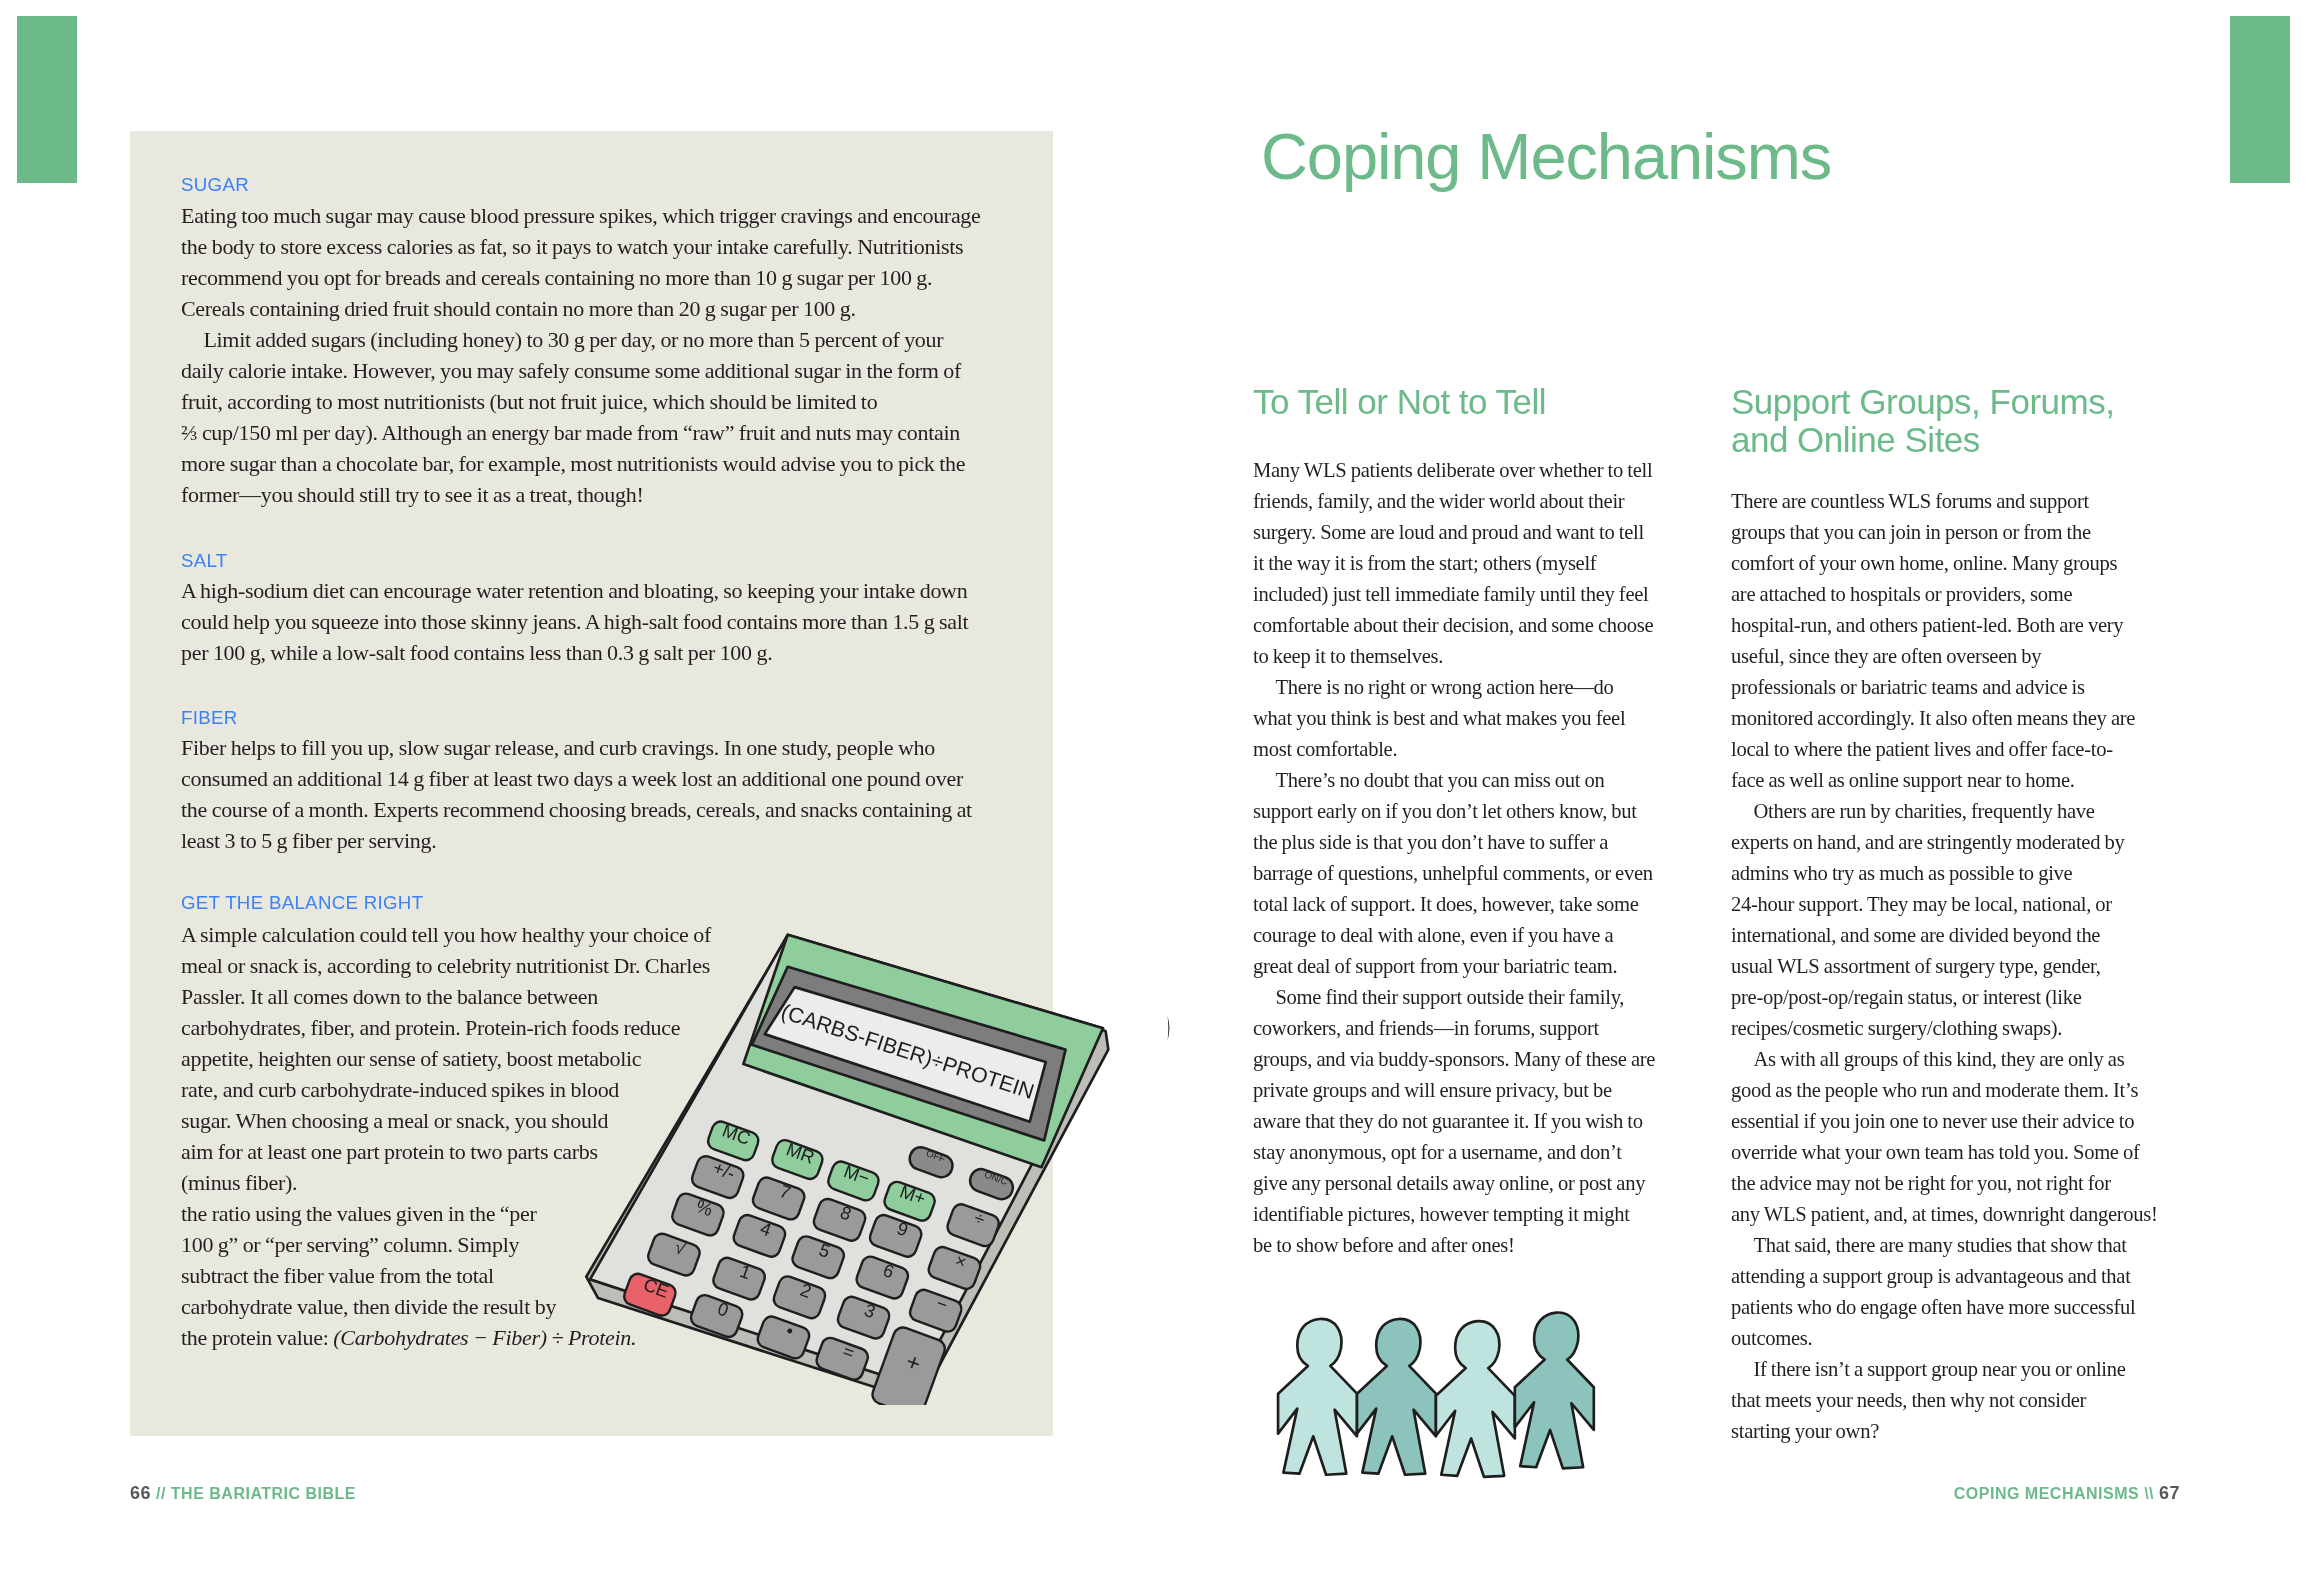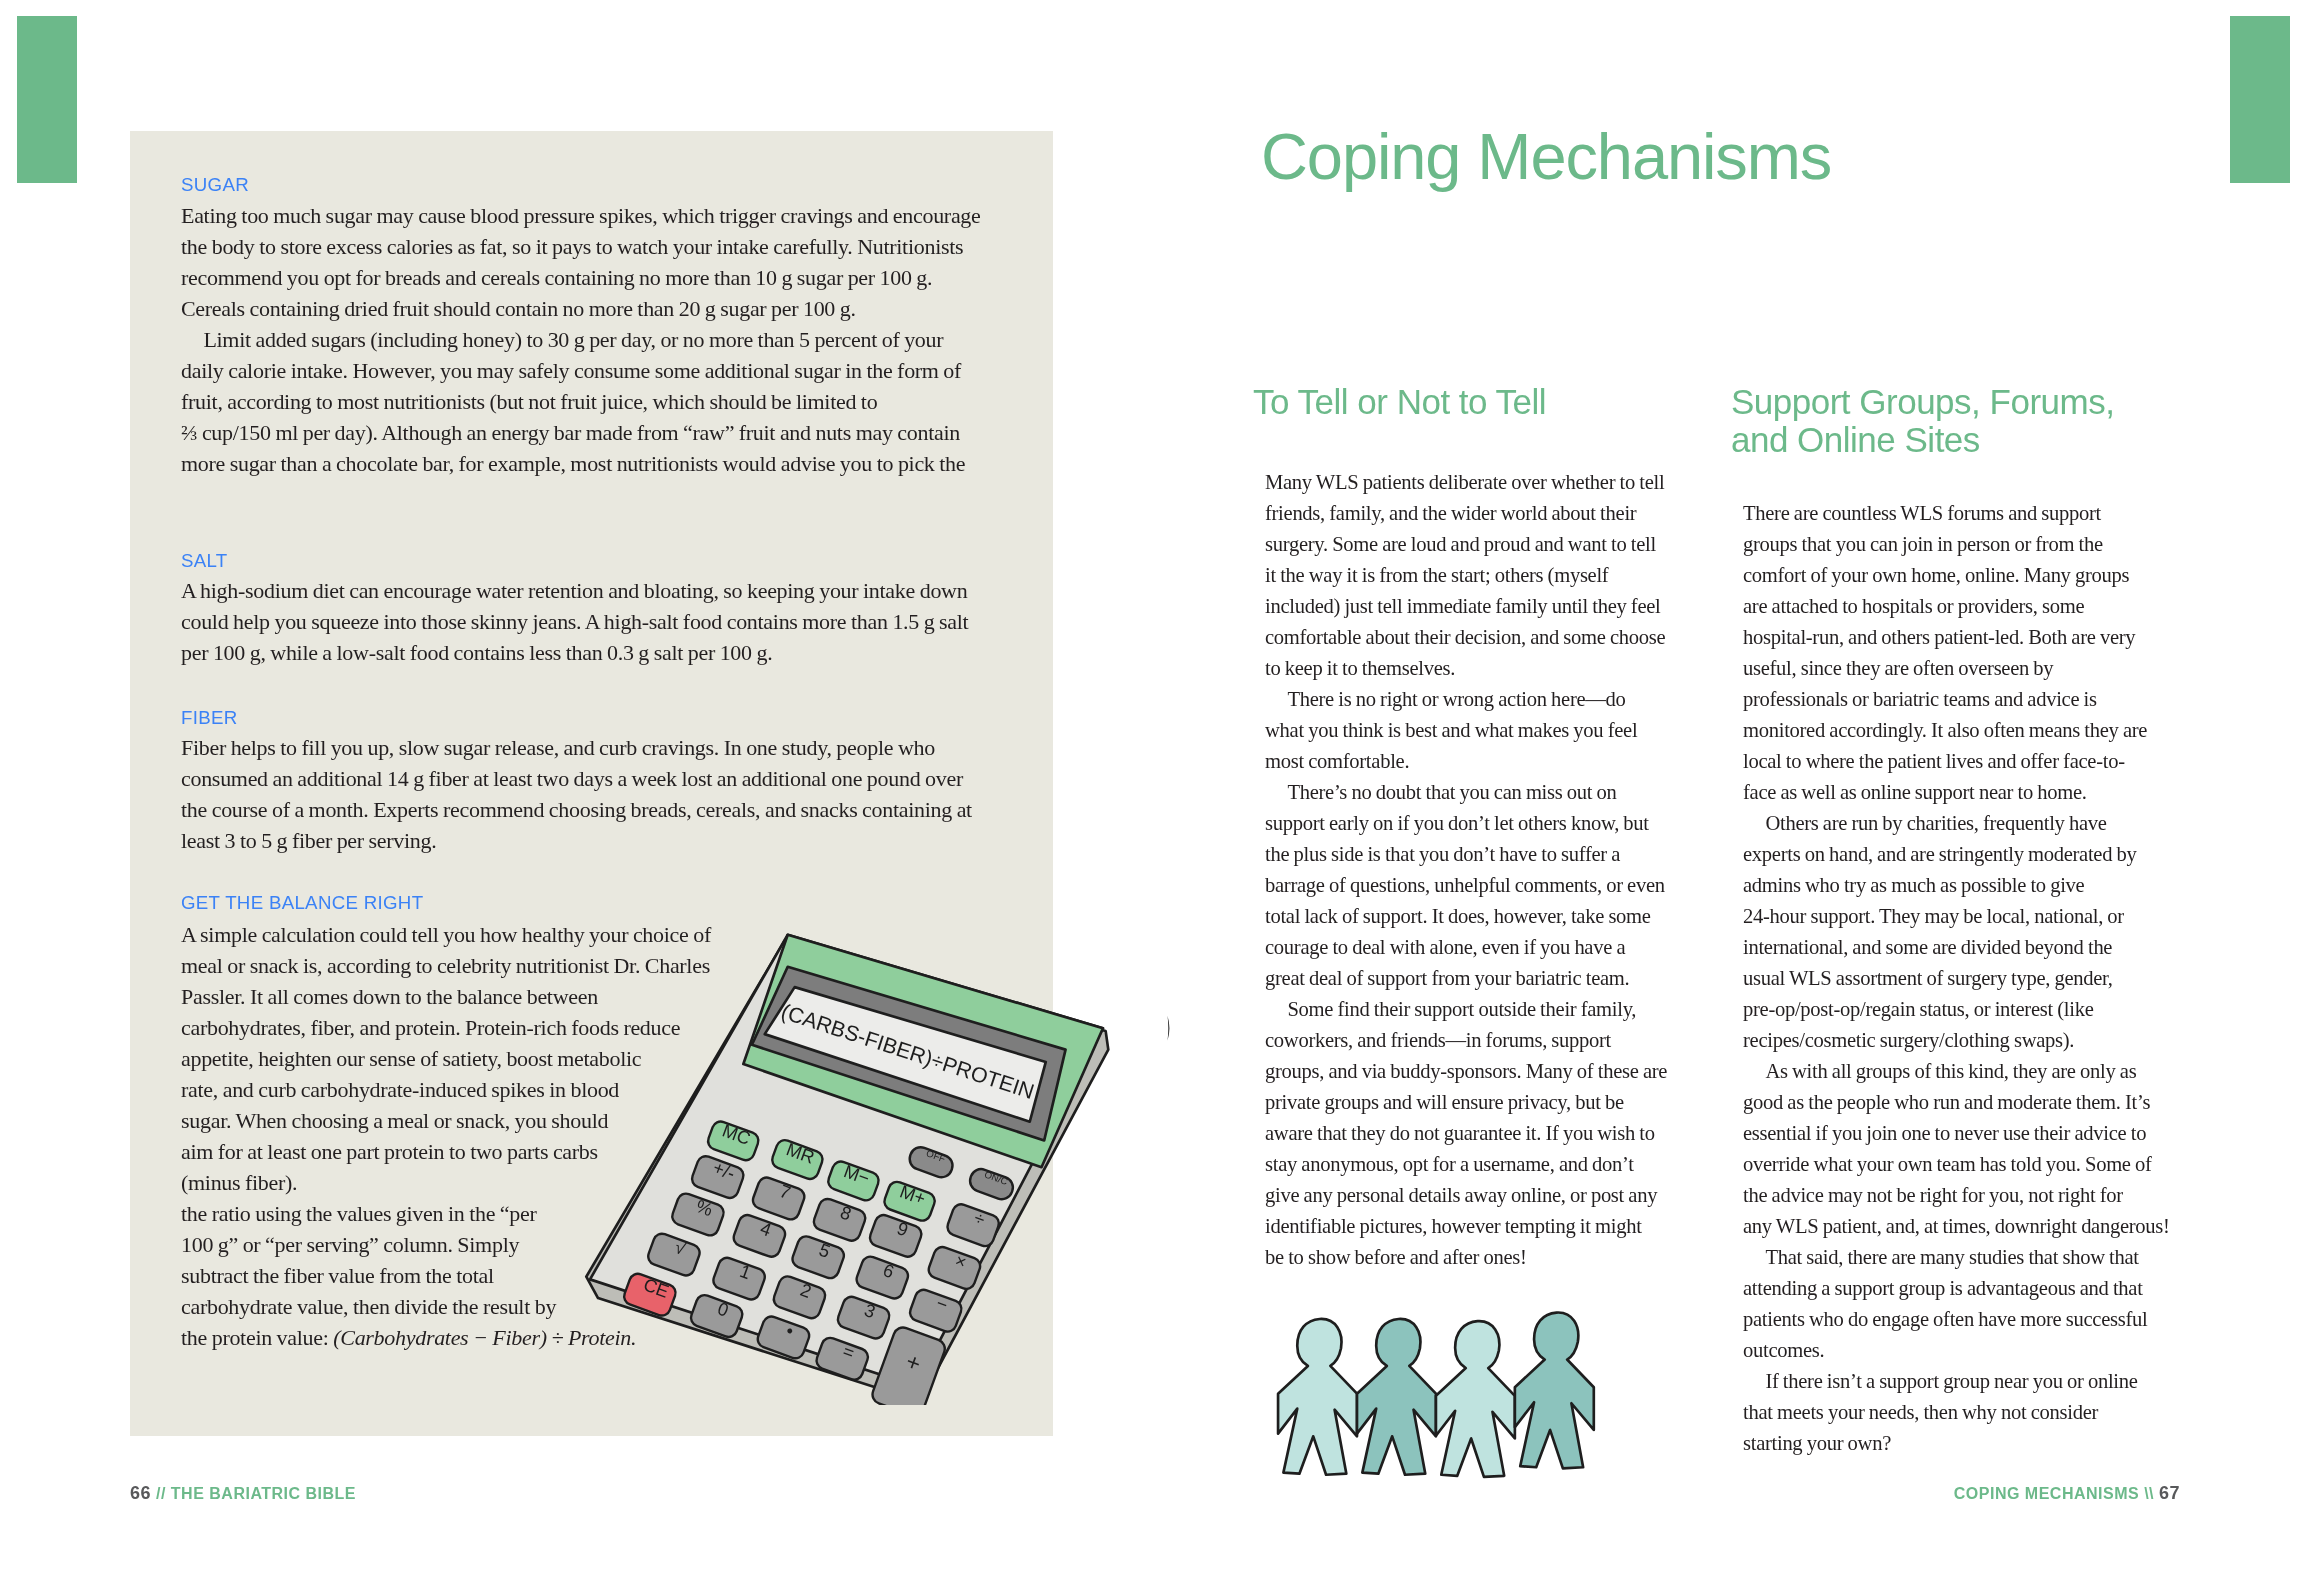--- a/index.html
+++ b/index.html
@@ -39,21 +39,21 @@
   }
   .col-h {
     position: absolute; margin: 0;
     font-family: "Liberation Sans", "DejaVu Sans", sans-serif;
     font-weight: 400; font-size: 35px; line-height: 38px; color: #6cb98a;
     letter-spacing: -0.5px; white-space: nowrap;
   }
   .col-p {
     position: absolute; width: 470px;
     font-family: "Liberation Serif", "DejaVu Serif", serif;
-    font-size: 20.6px; line-height: 31px; color: #231f20; margin: 12px;
+    font-size: 20.6px; line-height: 31px; color: #231f20; margin: 0;
     letter-spacing: -0.3px; word-spacing: -0.5px;
   }
   .col-p .line { display: block; white-space: nowrap; }
 
   .people { position: absolute; left: 1266px; top: 1303px; width: 342px; height: 176px; }
 
   .gutter-mark { position: absolute; left: 1167px; top: 1016px; width: 4.3px; height: 24.6px; }
 
   .folio {
     position: absolute; top: 1484px;
@@ -78,20 +78,21 @@
 <div class="box-p" style="top:200px;">
   <span class="line">Eating too much sugar may cause blood pressure spikes, which trigger cravings and encourage</span>
   <span class="line">the body to store excess calories as fat, so it pays to watch your intake carefully. Nutritionists</span>
   <span class="line">recommend you opt for breads and cereals containing no more than 10 g sugar per 100 g.</span>
   <span class="line">Cereals containing dried fruit should contain no more than 20 g sugar per 100 g.</span>
   <span class="line indent">Limit added sugars (including honey) to 30 g per day, or no more than 5 percent of your</span>
   <span class="line">daily calorie intake. However, you may safely consume some additional sugar in the form of</span>
   <span class="line">fruit, according to most nutritionists (but not fruit juice, which should be limited to</span>
   <span class="line">⅔ cup/150 ml per day). Although an energy bar made from “raw” fruit and nuts may contain</span>
   <span class="line">more sugar than a chocolate bar, for example, most nutritionists would advise you to pick the</span>
+  <span class="line">former—you should still try to see it as a treat, though!</span>
 </div>
 
 <h3 class="box-h" style="top:550px;">SALT</h3>
 <div class="box p box-p" style="top:575px;">
   <span class="line">A high-sodium diet can encourage water retention and bloating, so keeping your intake down</span>
   <span class="line">could help you squeeze into those skinny jeans. A high-salt food contains more than 1.5 g salt</span>
   <span class="line">per 100 g, while a low-salt food contains less than 0.3 g salt per 100 g.</span>
 </div>
 
 <h3 class="box-h" style="top:707px;">FIBER</h3>

